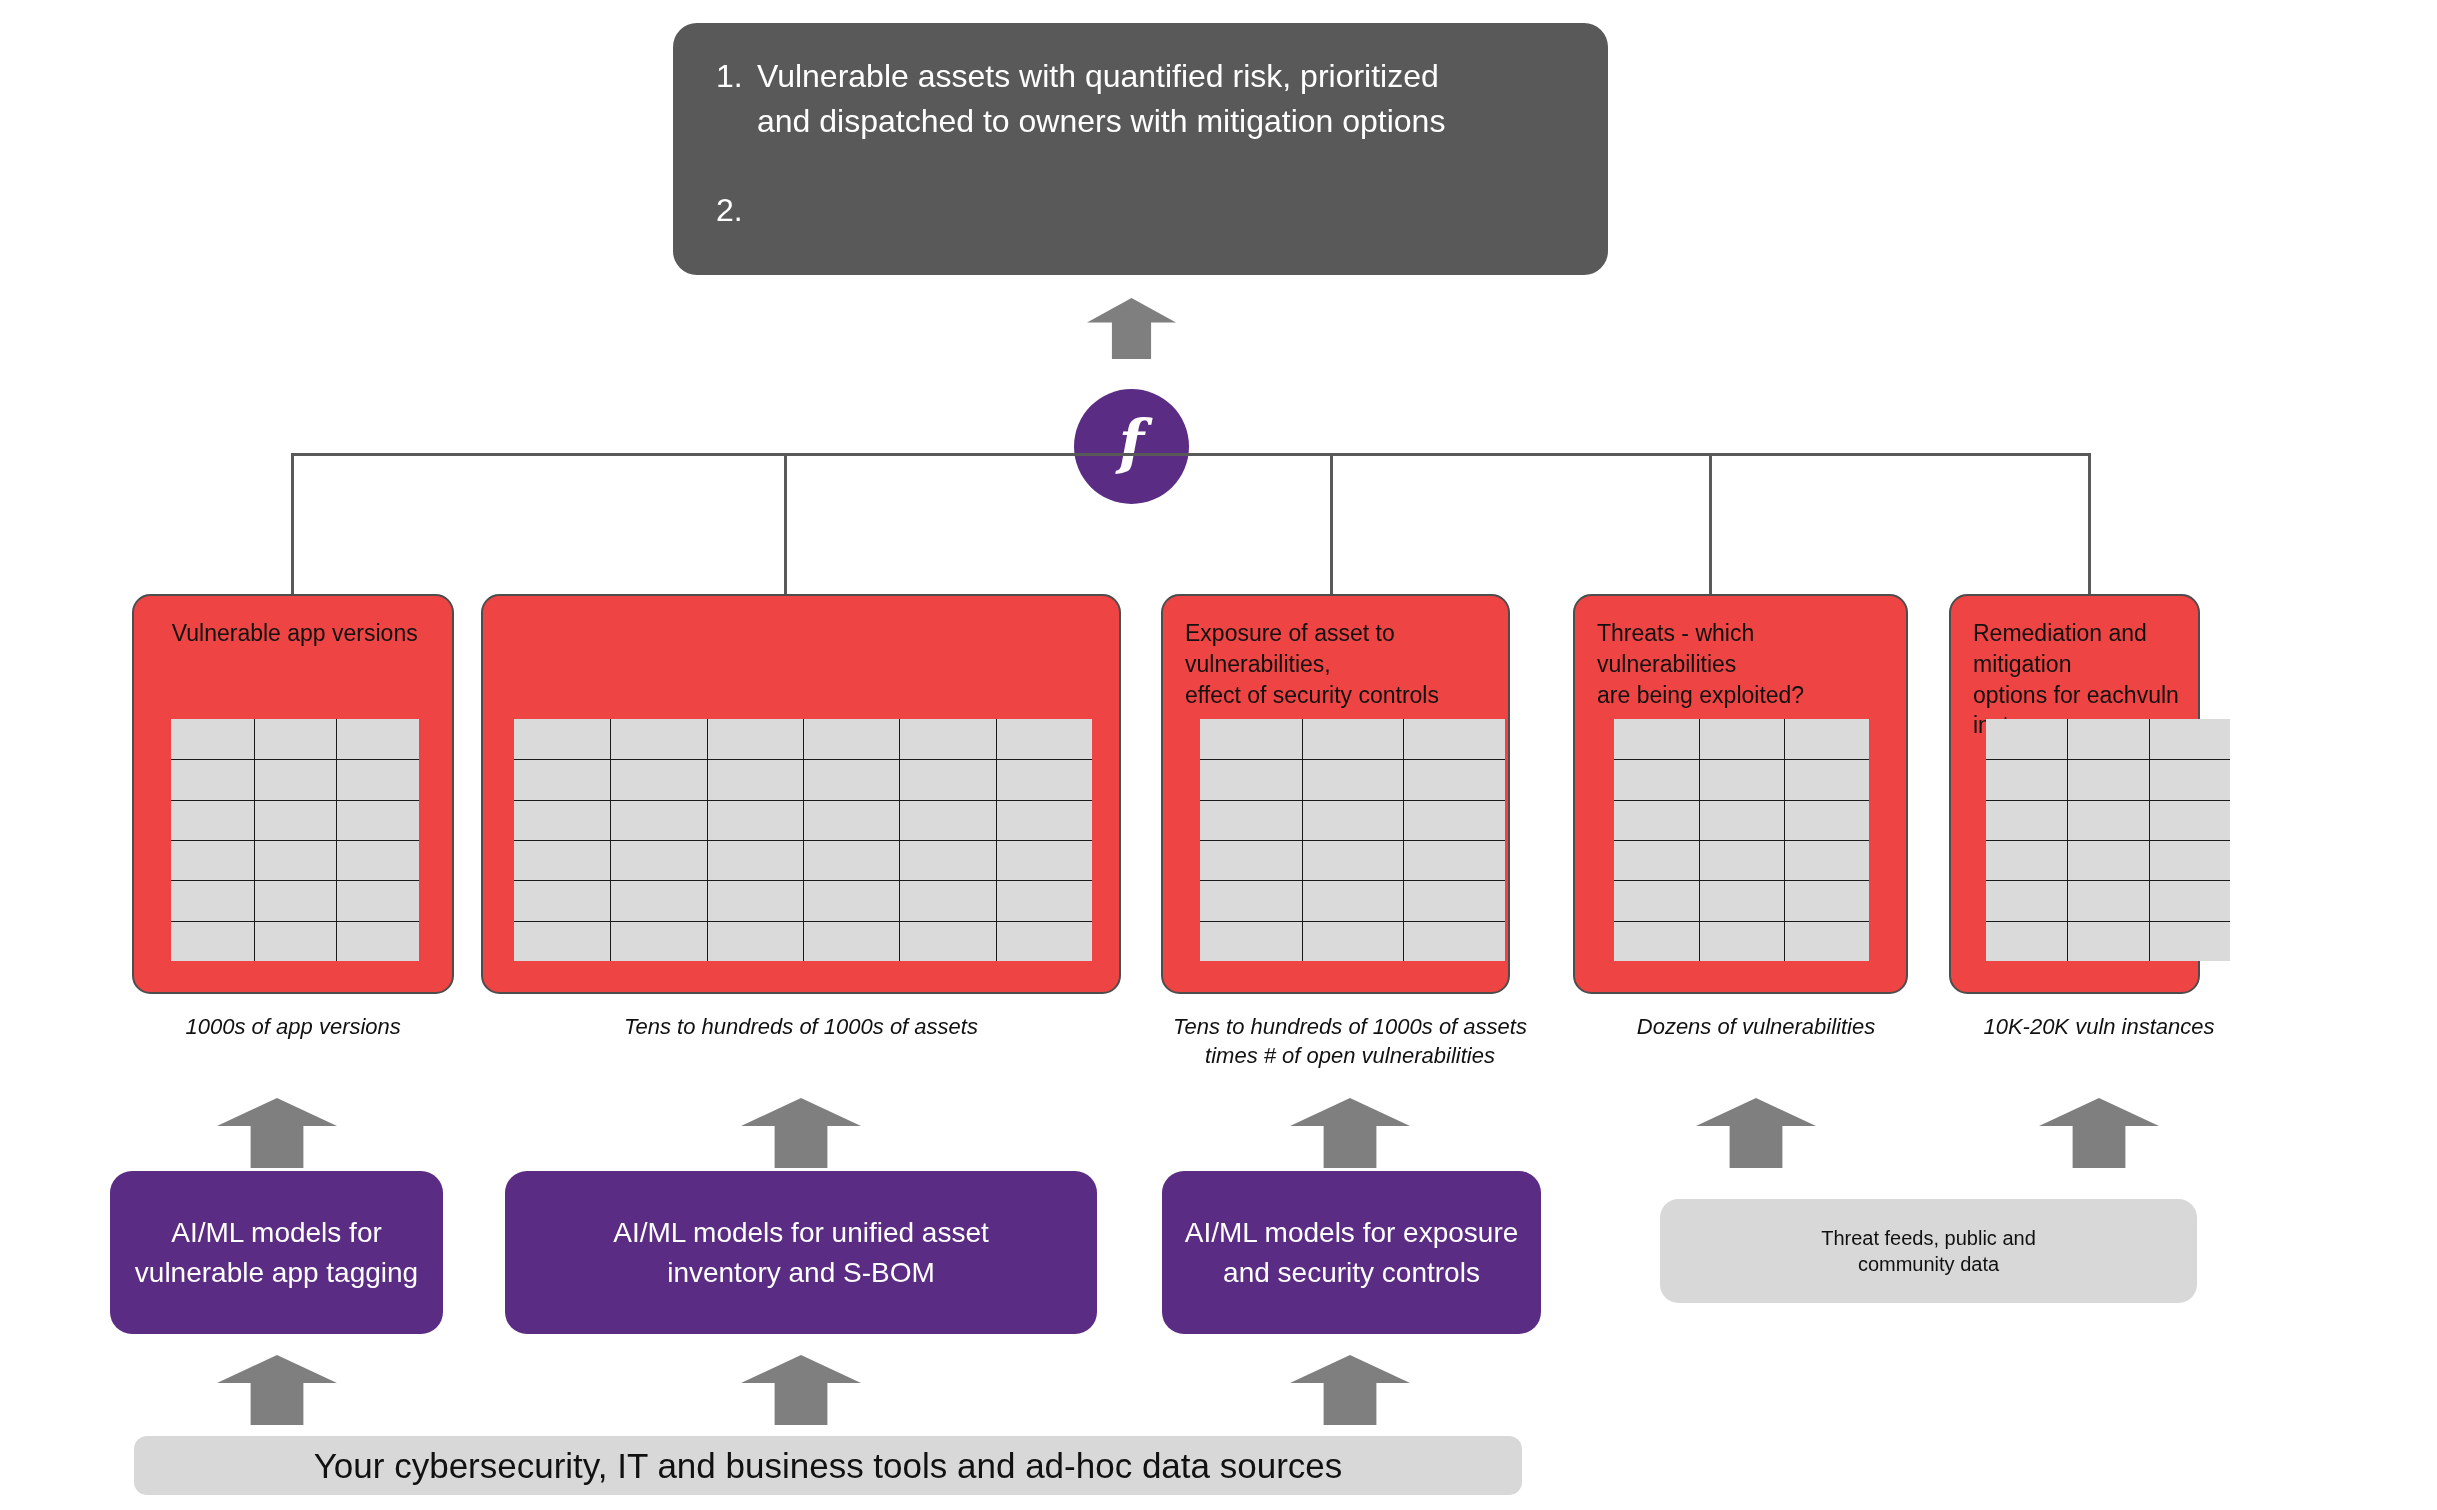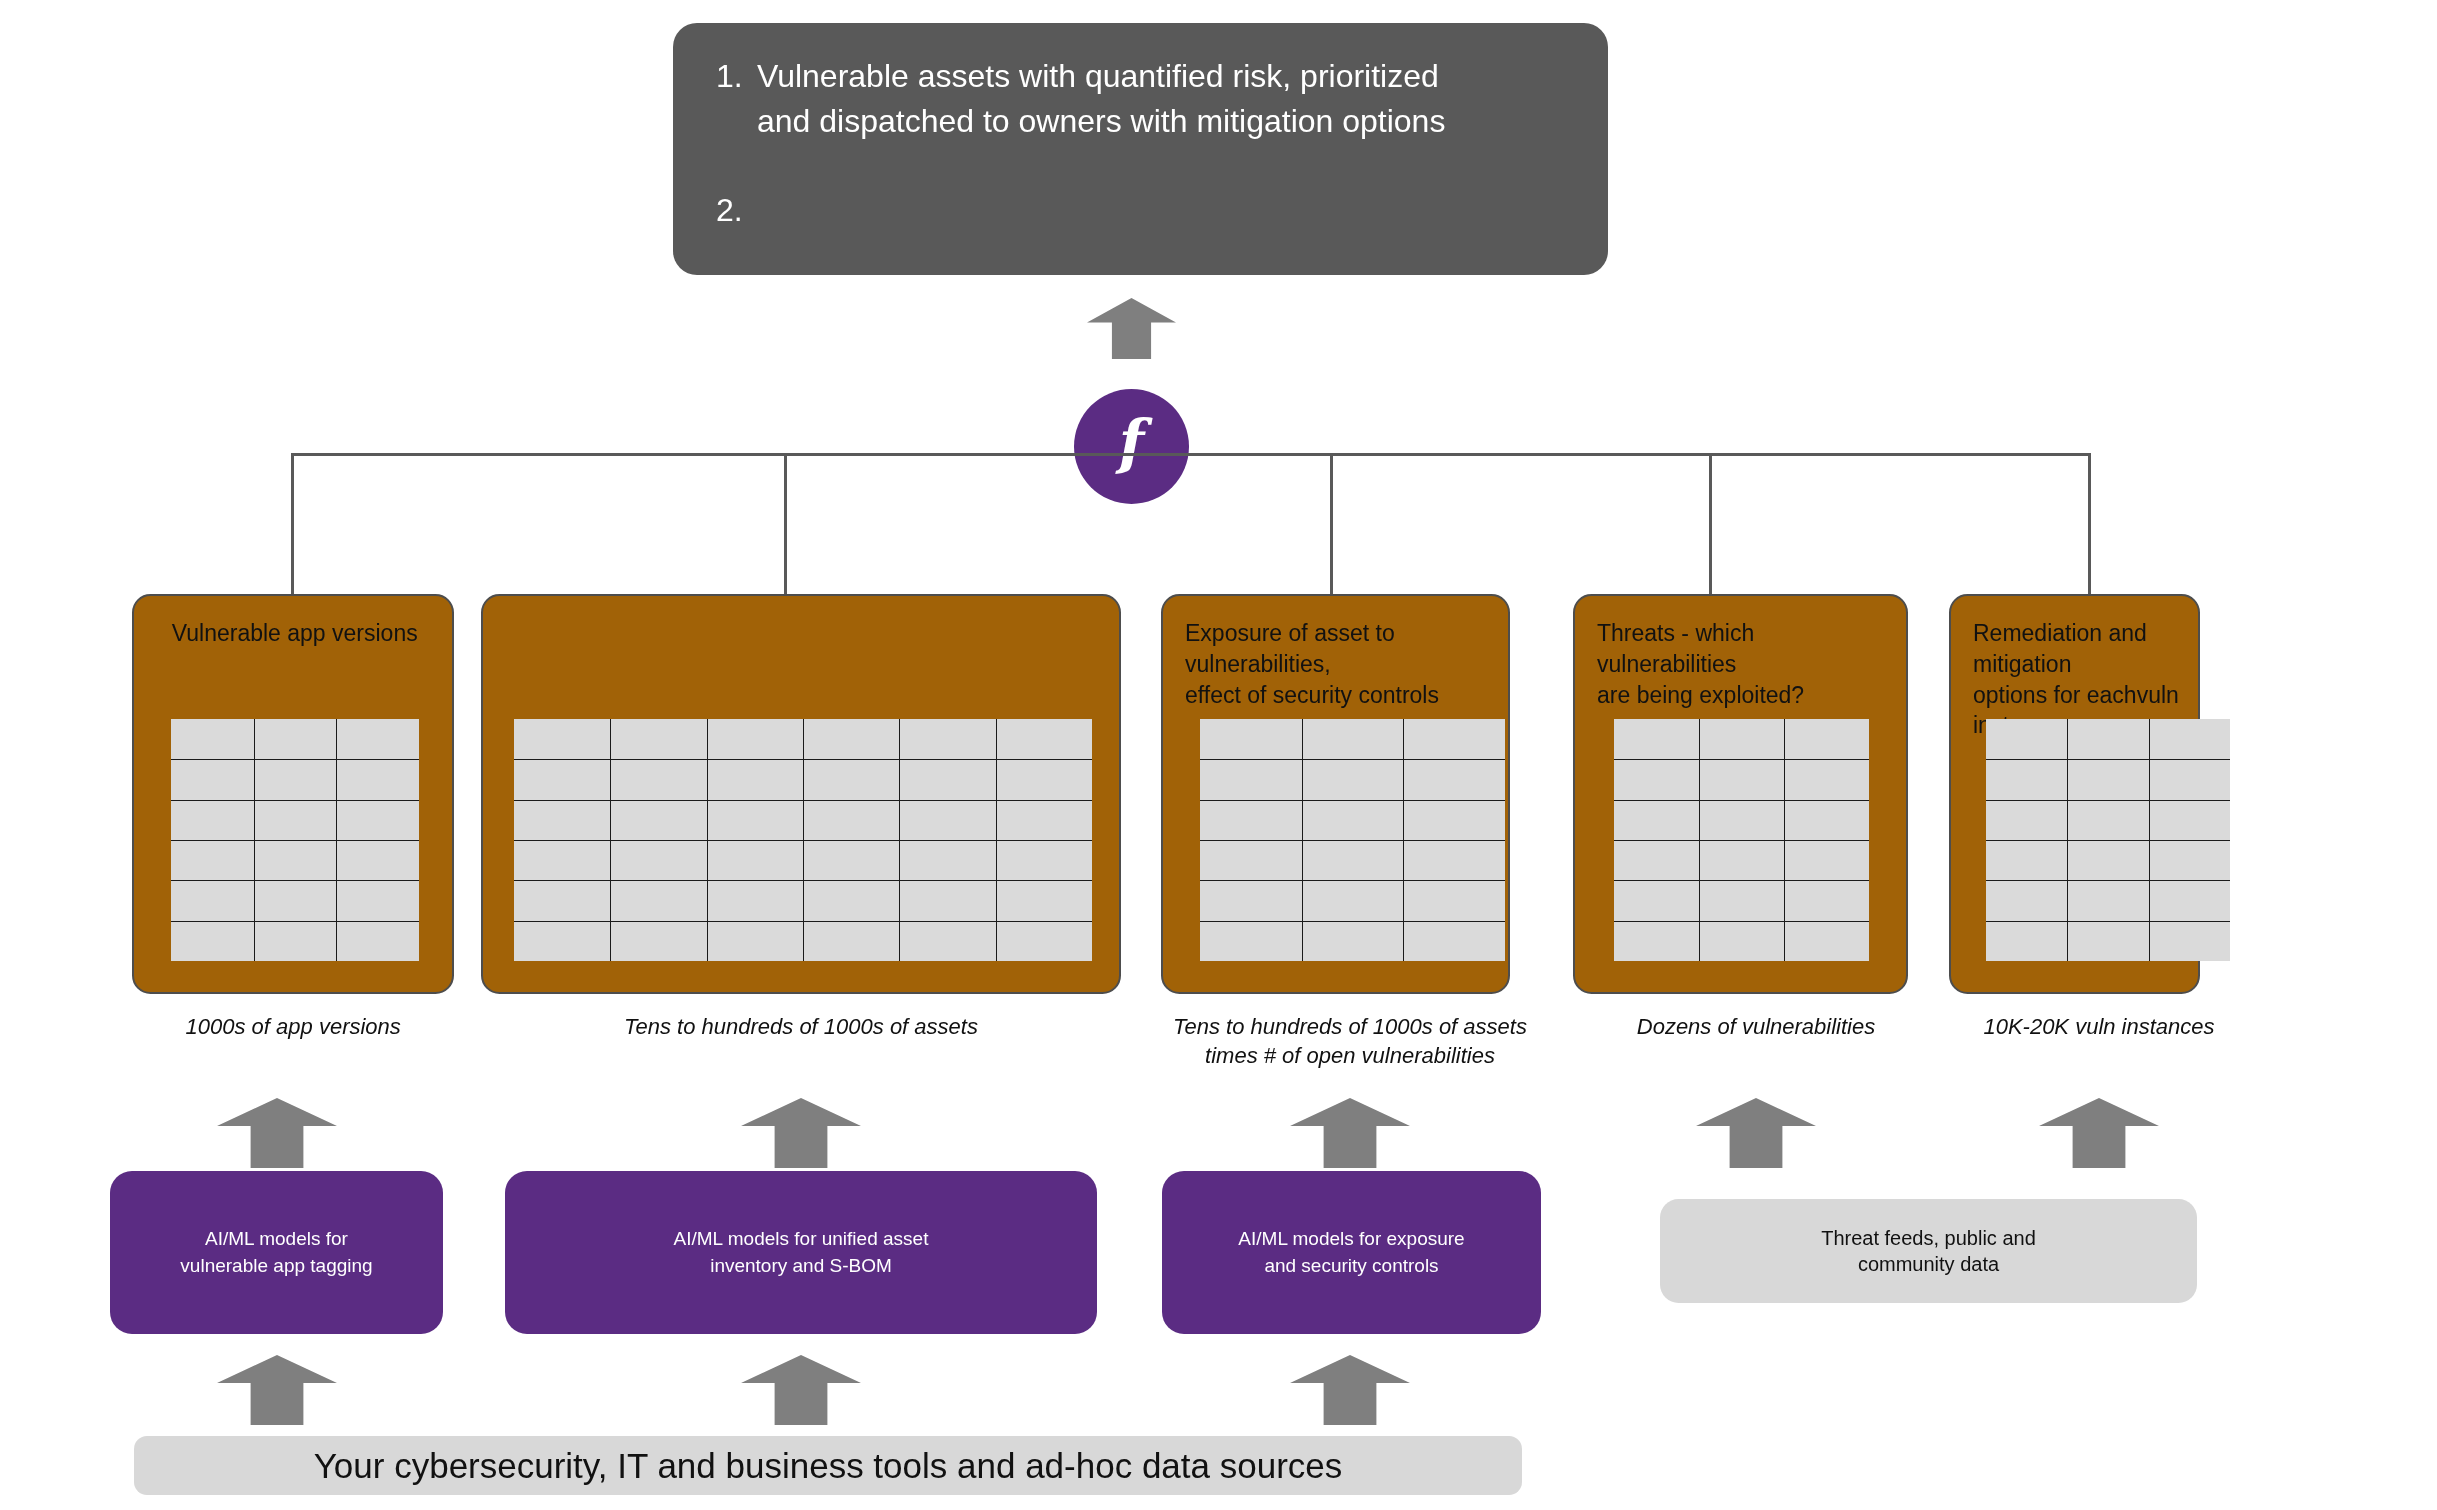--- a/index.html
+++ b/index.html
@@ -31,36 +31,36 @@
   .fn-circle{position:absolute;left:1074px;top:389px;width:115px;height:115px;
     border-radius:50%;background:var(--purple);display:flex;align-items:center;justify-content:center;}
   .fn-circle .fsym{font-family:"DejaVu Serif",serif;font-style:italic;font-weight:700;
     font-size:59px;color:var(--white);transform:translateY(-3.7px);}
 
   
   .hline{position:absolute;left:292px;top:453px;width:1799px;height:2.8px;background:var(--linecolor);}
   .vline{position:absolute;top:453px;width:2.8px;height:143px;background:var(--linecolor);}
 
   
-  .data-box{position:absolute;top:594px;height:400px;background:#a16207;
+  .data-box{position:absolute;top:594px;height:400px;background:#ef4444;
     border:2.8px solid var(--bordercolor);border-radius:18.5px;}
   .data-box .box-title{margin:22px 18.5px 0 22px;font-size:23px;line-height:1.34;color:var(--textdark);}
   .data-box .box-title.center{text-align:center;}
   .mini-table{position:absolute;display:grid;top:123px;height:242px;}
   .mini-table .cell{background:var(--cellgray);}
   .mini-table .cell.bl{border-left:1.9px solid var(--gridline);}
   .mini-table .cell.bt{border-top:1.9px solid var(--gridline);}
 
   .caption{position:absolute;top:1013px;width:592px;text-align:center;
     font-size:22px;font-style:italic;line-height:1.3;color:var(--textdark);}
 
   
   .ml-box{position:absolute;top:1171px;height:163px;background:var(--purple);
     border-radius:22px;color:var(--white);display:flex;align-items:center;justify-content:center;
-    text-align:center;font-size:19px;line-height:1.4;}
+    text-align:center;font-size:28px;line-height:1.4;}
 
   
   .threat-box{position:absolute;left:1660px;top:1199px;width:537px;height:104px;
     background:var(--lightgray);border-radius:18.5px;display:flex;align-items:center;justify-content:center;
     text-align:center;font-size:20px;line-height:1.3;color:var(--textdark);}
 
   
   .sources-bar{position:absolute;left:134px;top:1436px;width:1388px;height:59px;
     background:var(--lightgray);border-radius:13px;display:flex;align-items:center;justify-content:center;
     font-size:35px;color:var(--textdark);}

